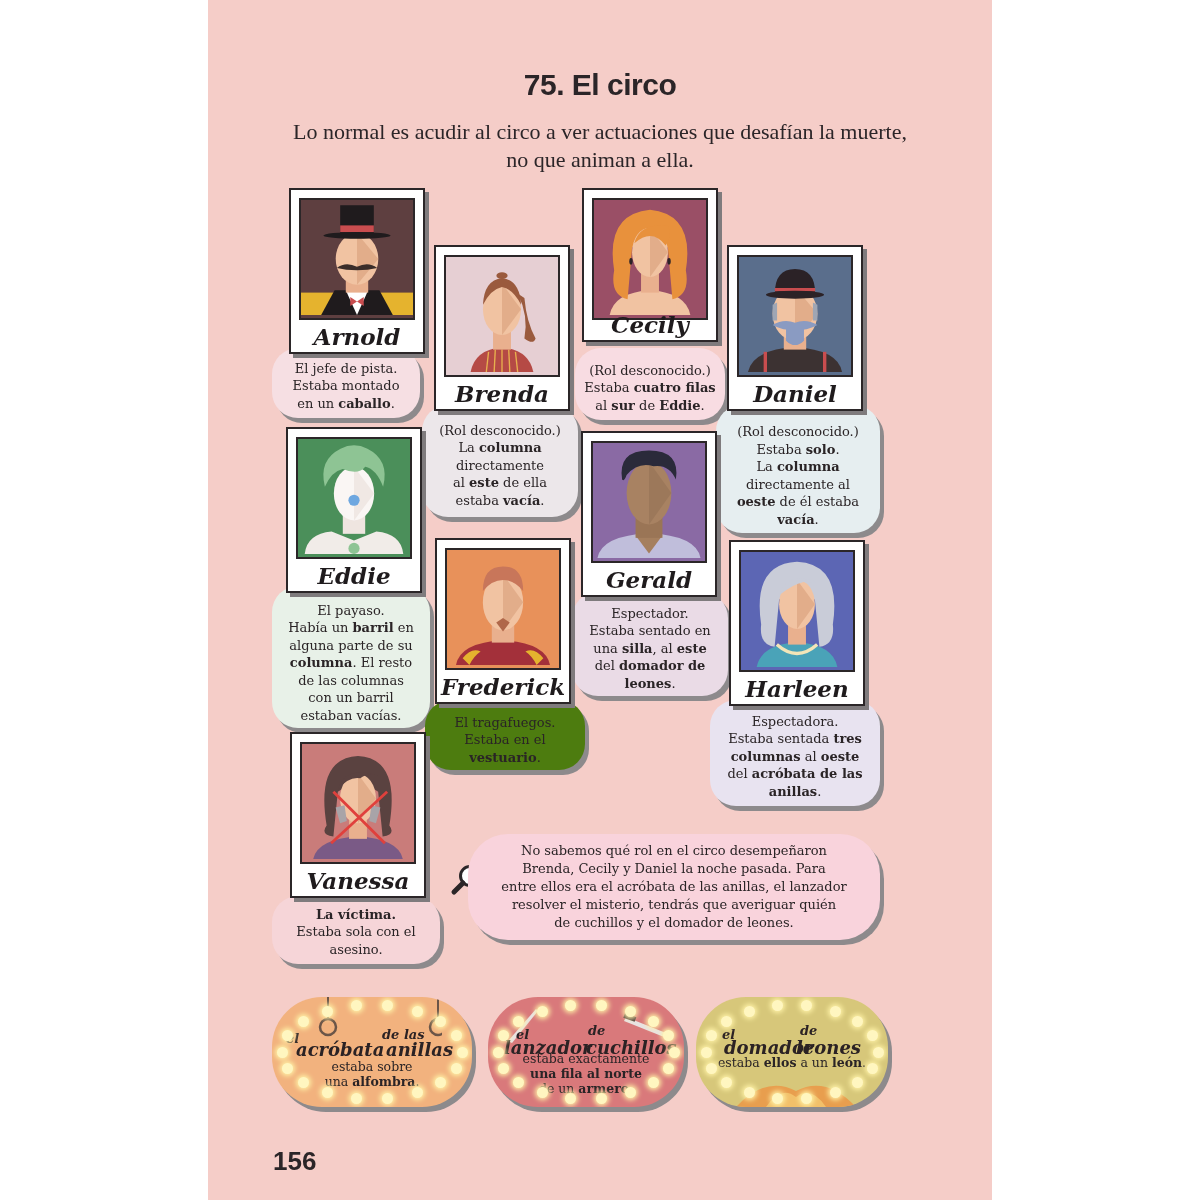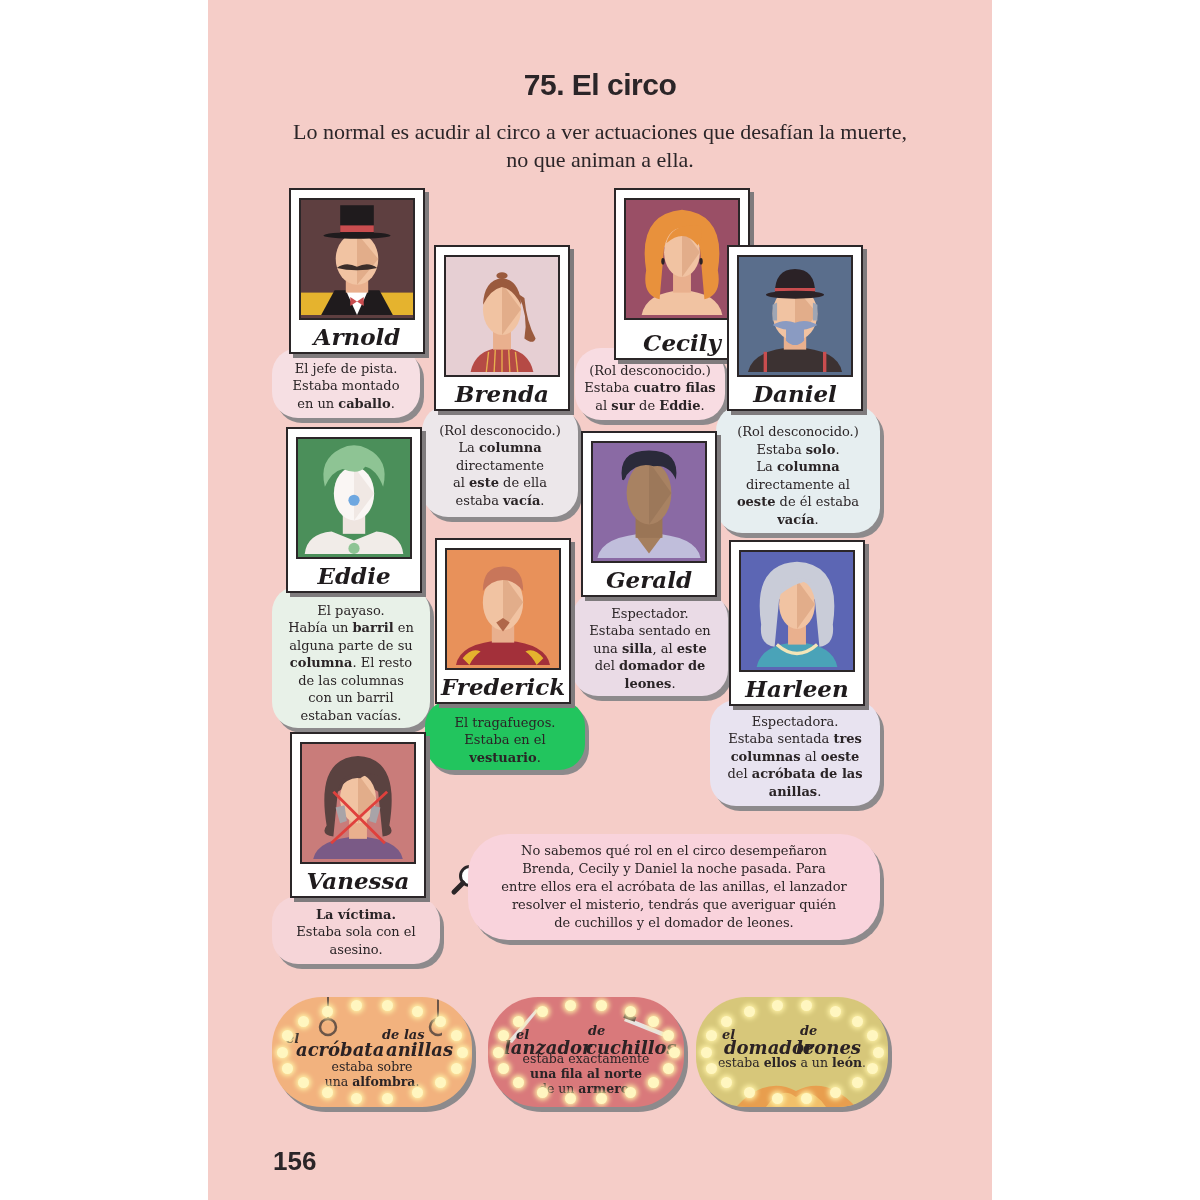--- a/index.html
+++ b/index.html
@@ -72,21 +72,21 @@
   </div>
 <div class="bubble" style="left:272px; top:586px; width:158px; height:142px; padding-bottom:4px; background:#e8f1e8;">
     <span>El payaso.</span>
     <span>Había un <b>barril</b> en</span>
     <span>alguna parte de su</span>
     <span><b>columna</b>. El resto</span>
     <span>de las columnas</span>
     <span>con un barril</span>
     <span>estaban vacías.</span>
   </div>
-<div class="bubble" style="left:425px; top:700px; width:160px; height:70px; padding-bottom:4px; background:#22c55e;">
+<div class="bubble" style="left:425px; top:700px; width:160px; height:70px; padding-bottom:4px; background:#4d7c0f;">
     <span>El tragafuegos.</span>
     <span>Estaba en el</span>
     <span><b>vestuario</b>.</span>
   </div>
 <div class="bubble" style="left:572px; top:592px; width:156px; height:104px; padding-bottom:4px; background:#eadbe6;">
     <span>Espectador.</span>
     <span>Estaba sentado en</span>
     <span>una <b>silla</b>, al <b>este</b></span>
     <span>del <b>domador de</b></span>
     <span><b>leones</b>.</span>
@@ -138,21 +138,21 @@
       <ellipse cx="50" cy="44" rx="17" ry="23" fill="#f1c3a2"></ellipse>
       <path d="M50 21 L67 44 L50 67 Z" fill="#e2ad8a"></path>
       <path d="M33 40 Q34 18 50 16 Q66 18 67 40 Q60 26 50 24 Q40 26 33 40Z" fill="#9a5a3d"></path>
       <path d="M64 30 Q74 50 70 70 Q78 76 80 70 Q72 56 70 34Z" fill="#9a5a3d"></path>
       <ellipse cx="50" cy="14" rx="5" ry="3" fill="#9a5a3d"></ellipse>
     </svg>
   </div>
   <div class="name">Brenda</div>
 </div>
 
-<div class="polaroid" style="left:582px; top:188px; width:136px; height:172px;margin-left:32px;">
+<div class="polaroid" style="left:582px; top:188px; width:136px; height:154px;">
   <div class="photo" style="height:122px; background:#9a4f66;">
     <svg viewBox="0 0 100 100">
       <path d="M14 100 Q18 80 50 78 Q82 80 86 100 Z" fill="#f1c3a2"></path>
       <path d="M18 60 Q10 10 50 6 Q90 10 82 60 Q86 82 70 86 L66 40 Q50 22 34 40 L30 86 Q14 82 18 60Z" fill="#e8913c"></path>
       <rect x="42" y="60" width="16" height="20" fill="#e9b08e"></rect>
       <ellipse cx="50" cy="44" rx="16" ry="22" fill="#f1c3a2"></ellipse>
       <path d="M50 22 L66 44 L50 66 Z" fill="#e2ad8a"></path>
       <path d="M36 36 Q40 18 66 20 Q70 30 64 38 Q52 22 36 36Z" fill="#e8913c"></path>
       <ellipse cx="33" cy="52" rx="1.5" ry="3" fill="#2b2226"></ellipse>
       <ellipse cx="67" cy="52" rx="1.5" ry="3" fill="#2b2226"></ellipse>

